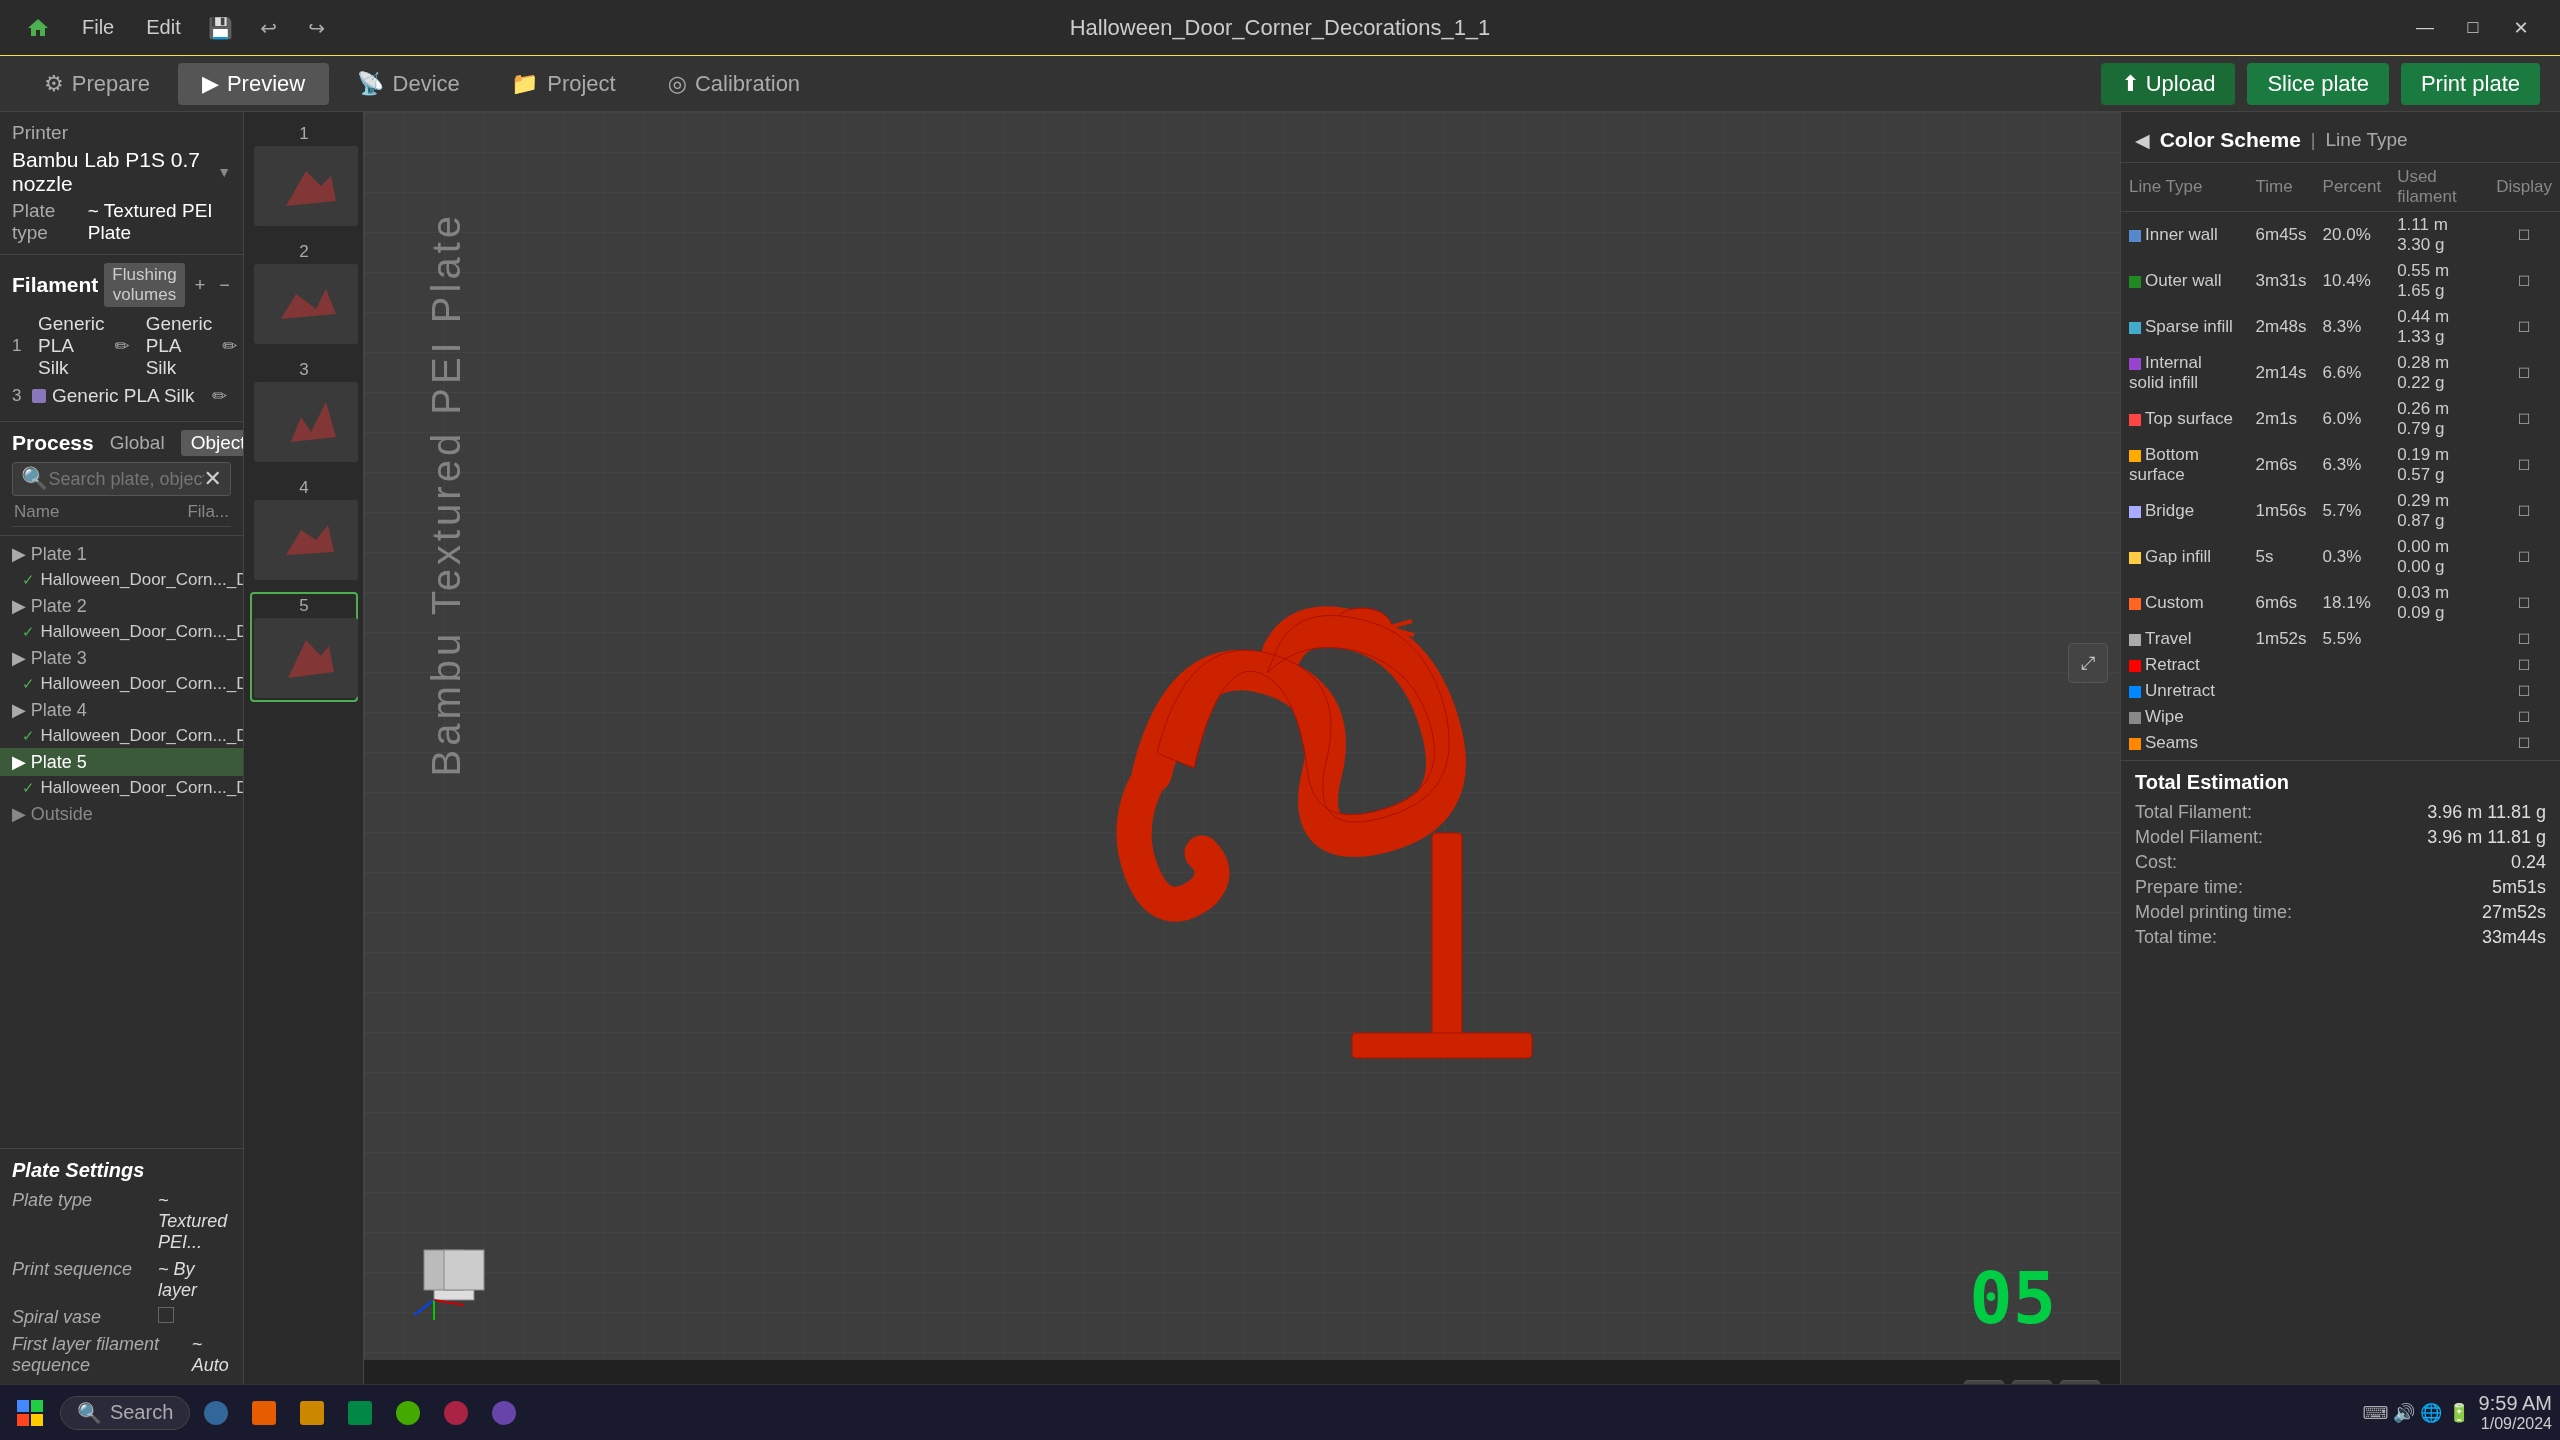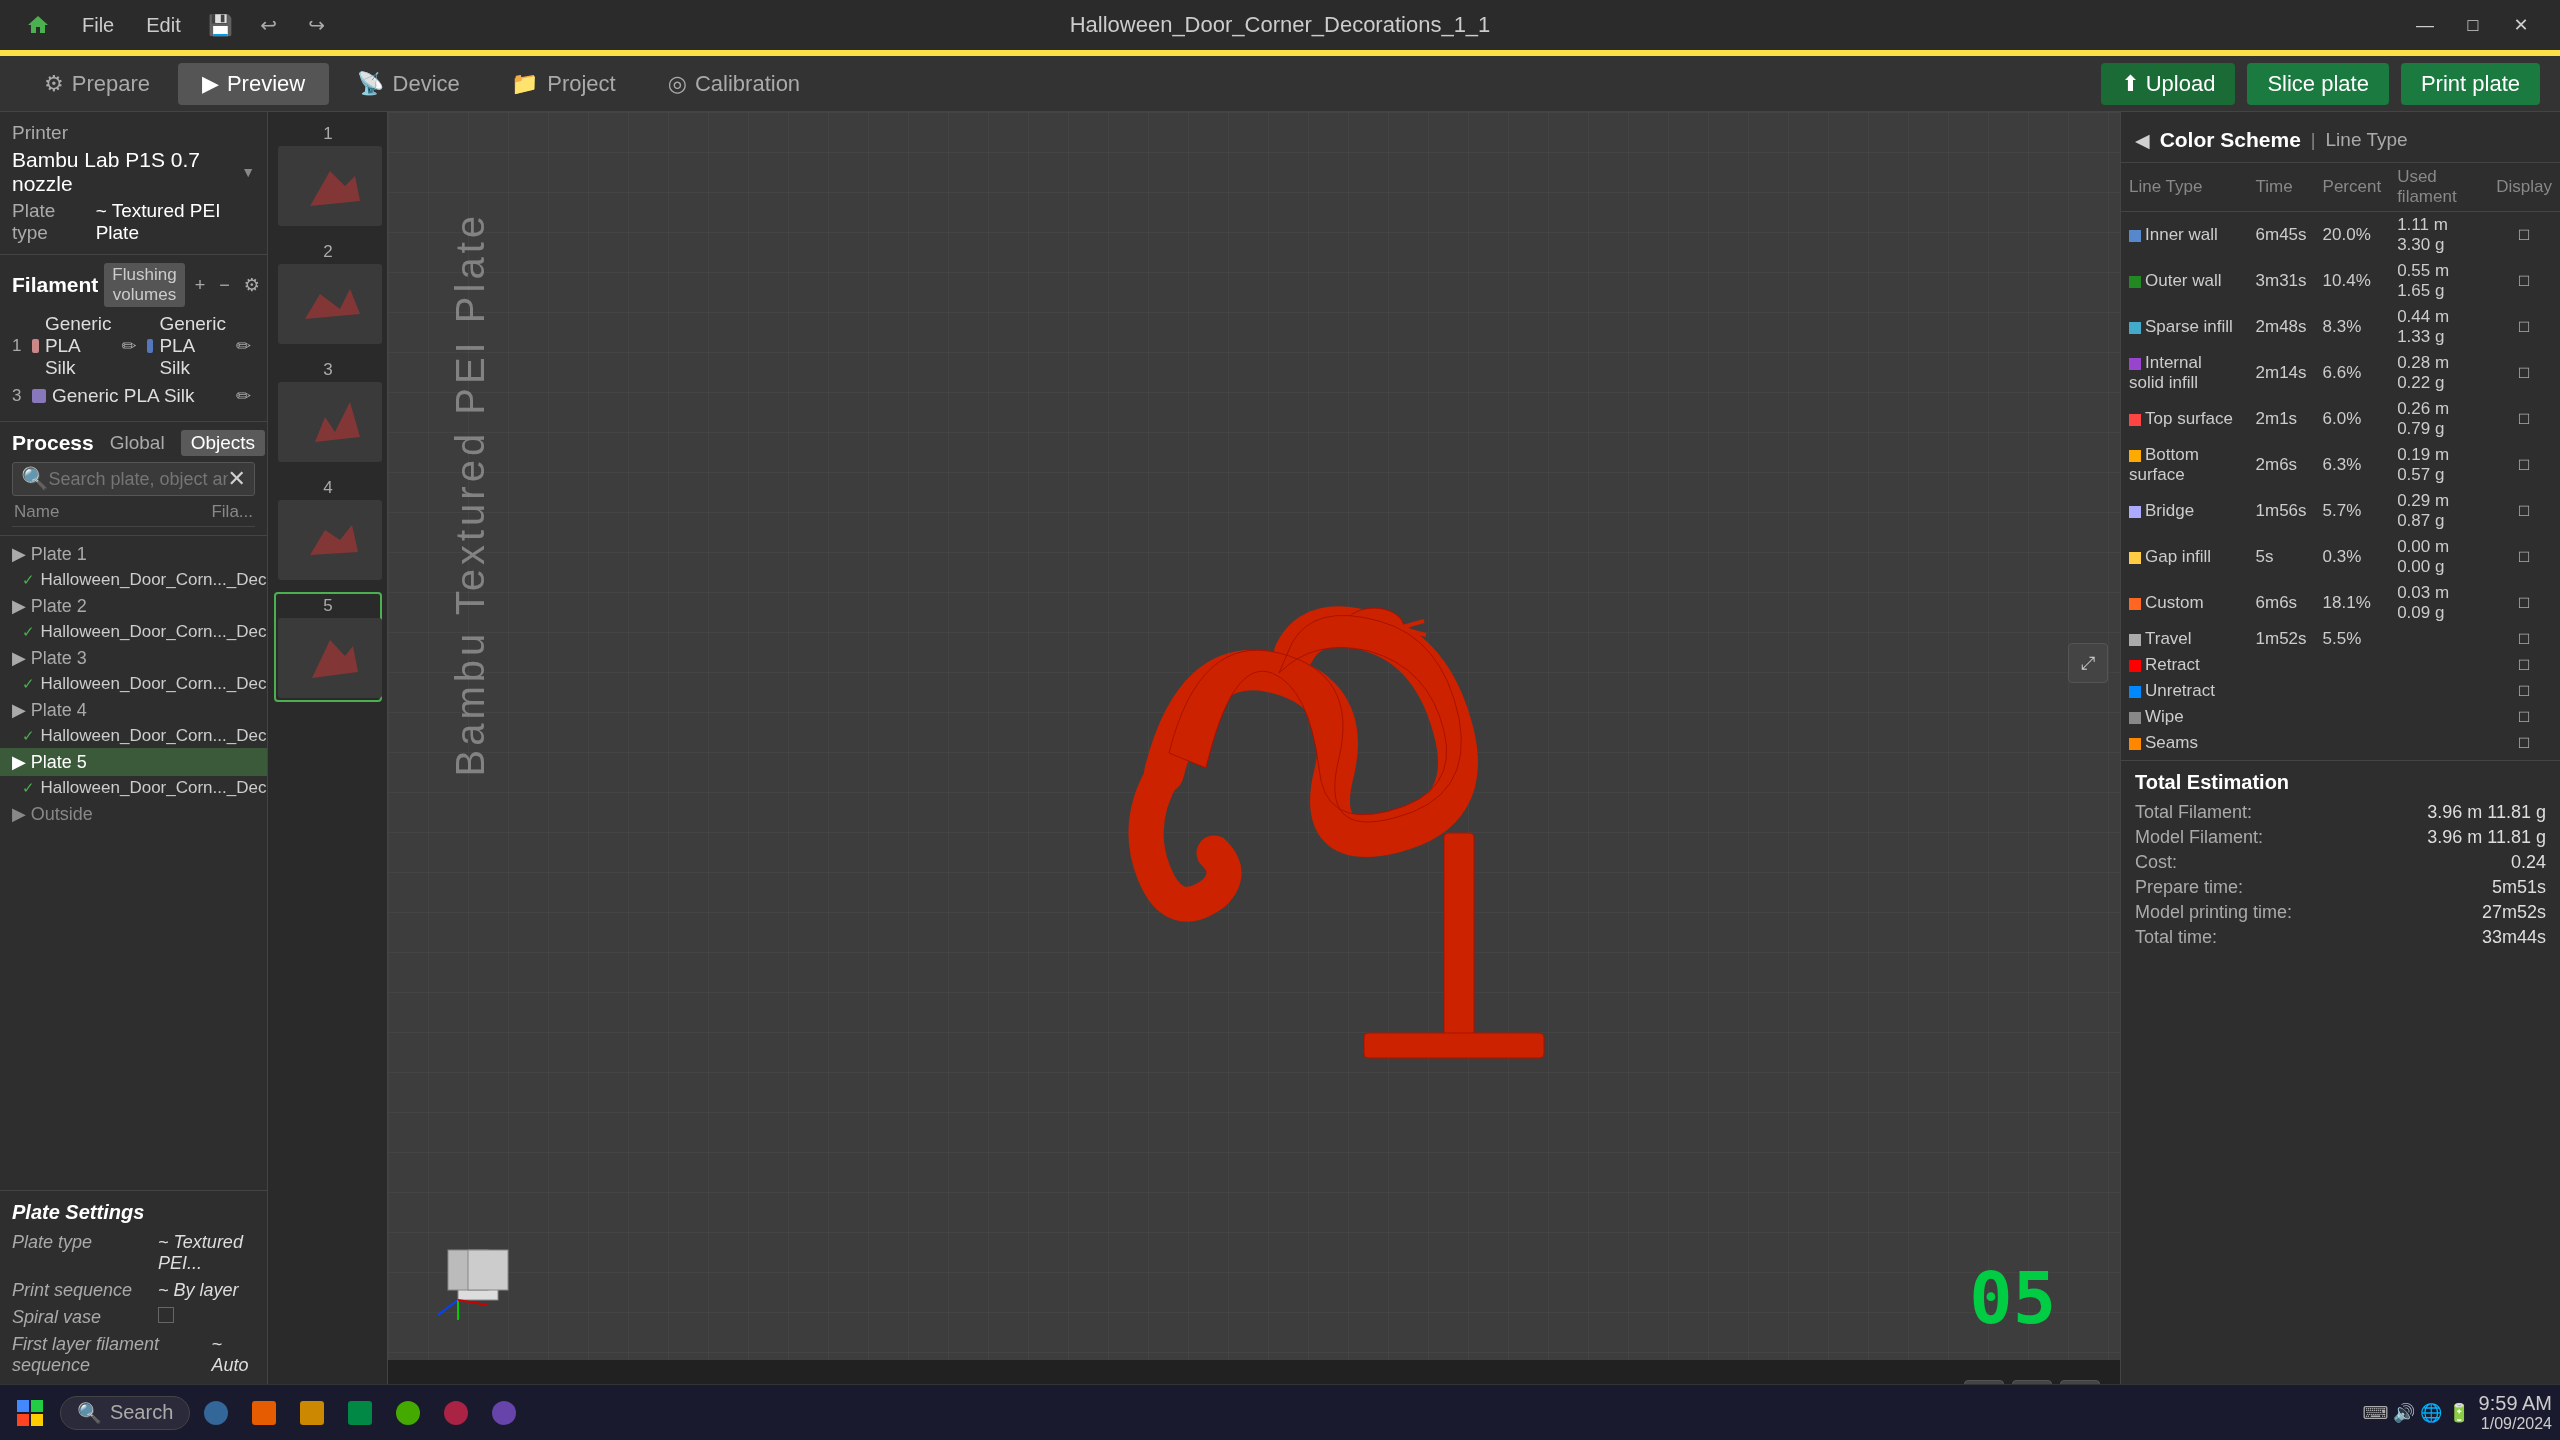--- a/index.html
+++ b/index.html
@@ -13,21 +13,21 @@
       overflow: hidden;
     }
 
     
     .top-bar {
       height: 56px;
       background: #2b2b2b;
       display: flex;
       align-items: center;
       padding: 0 16px;
-      border-bottom: 6px solid #fde047;
+      border-bottom: 1px solid #fde047;
       position: relative;
     }
     .top-bar-left { display: flex; align-items: center; gap: 12px; }
     .menu-item { padding: 4px 10px; cursor: pointer; color: #ccc; font-size: 20px; }
     .win-controls { margin-left: auto; display: flex; gap: 2px; }
     .win-btn { width: 46px; height: 32px; display: flex; align-items: center; justify-content: center; cursor: pointer; color: #ccc; font-size: 18px; }
     .title-center {
       position: absolute;
       left: 50%;
       transform: translateX(-50%);
@@ -93,21 +93,21 @@
     }
 
     
     .main-layout {
       display: flex;
       height: calc(1440px - 112px);
     }
 
     
     .left-panel {
-      width: 268px;
+      width: 244px;
       background: #2e2e2e;
       border-right: 1px solid #444;
       display: flex;
       flex-direction: column;
       overflow: hidden;
     }
     .printer-section {
       padding: 10px 12px;
       border-bottom: 1px solid #444;
     }

